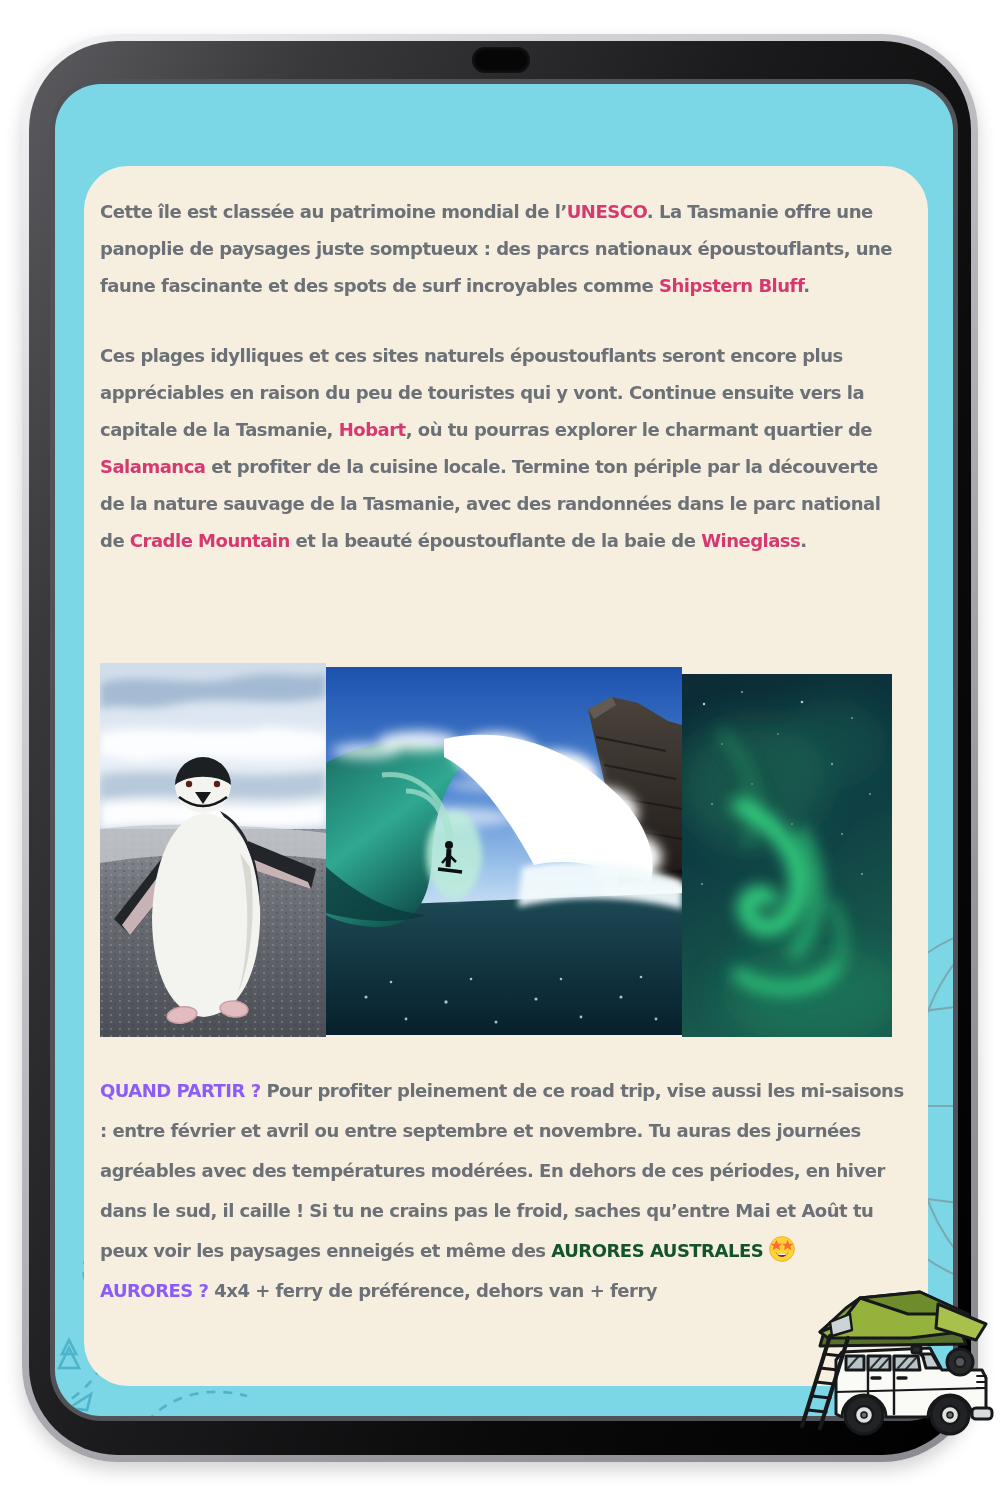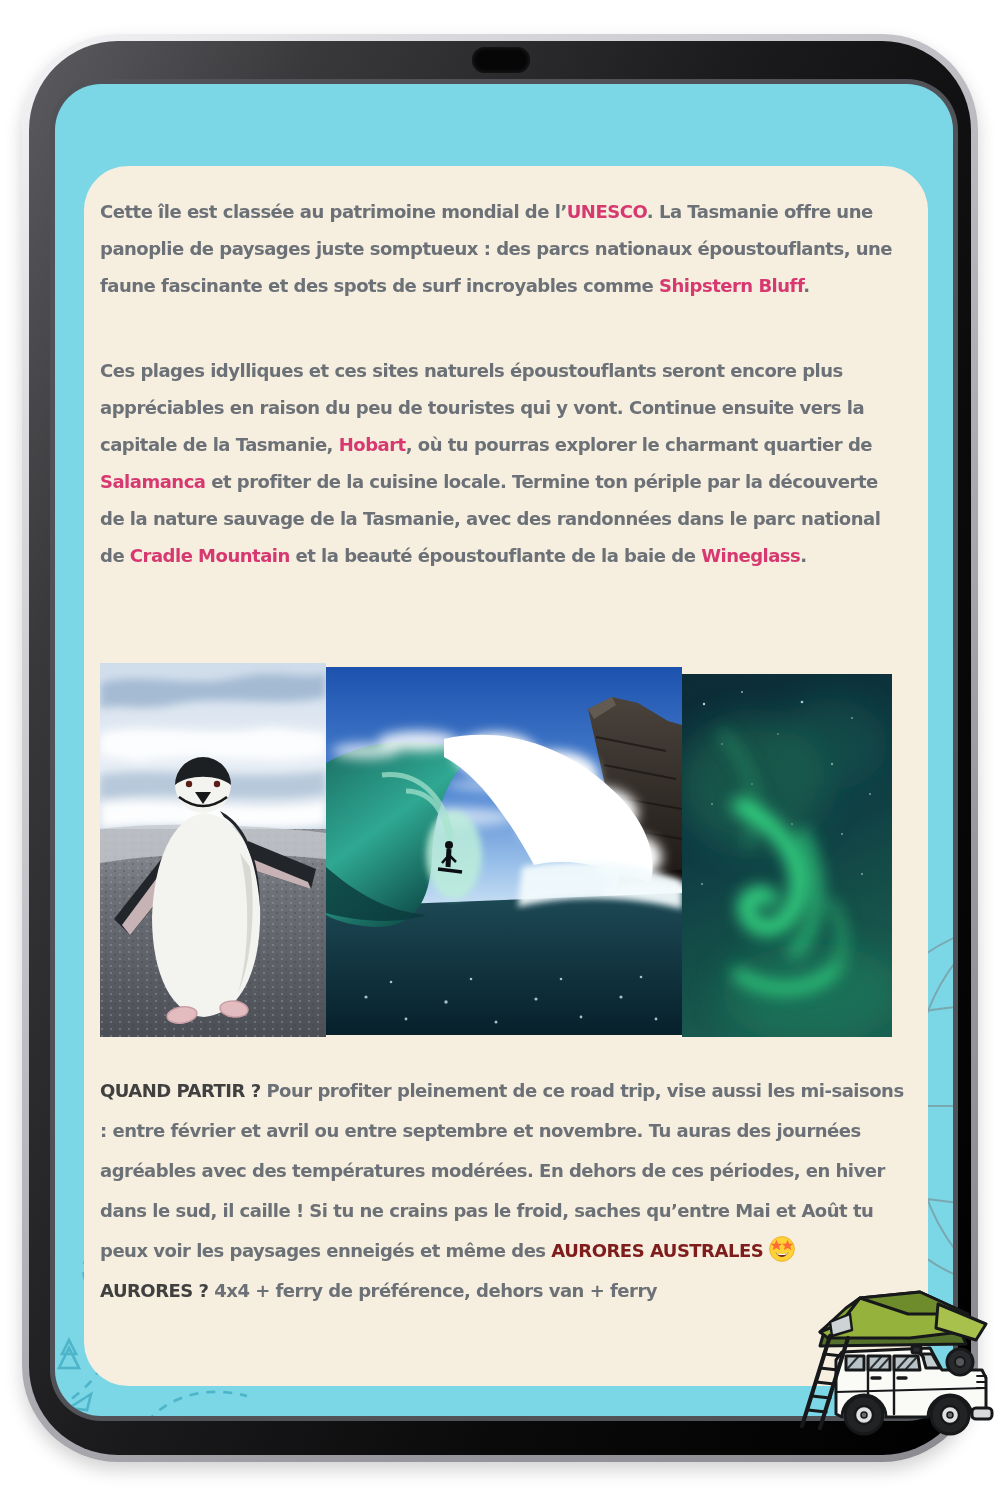--- a/index.html
+++ b/index.html
@@ -23,24 +23,24 @@
   .map-doodle-r{right:-8px;bottom:0px;}
 
   
   .card{left:29px;top:82px;width:844px;height:1220px;border-radius:44px;background:#f6eedf;}
 
   
   .textblock{color:#6b7177;font-weight:bold;font-size:18px;line-height:37px;letter-spacing:-0.5px;}
   .text-top{left:16px;right:22px;top:27px;}
   .text-bottom{left:16px;right:20px;top:905px;line-height:40px;}
   .para{margin:0;}
-  .para + .para{margin-top:48px;}
+  .para + .para{margin-top:33px;}
   .hl-pink{color:#d6386f;}
-  .hl-yellow{color:#404040;}
-  .hl-green{color:#7f1d1d;}
+  .hl-yellow{color:#8b5cf6;}
+  .hl-green{color:#14532d;}
   .emoji-svg{vertical-align:-5px;}
 
   
   .photos{left:16px;top:497px;width:792px;height:374px;}
   .photo{position:absolute;overflow:hidden;}
   .photo-penguin{left:0;top:0;width:226px;height:374px;}
   .photo-wave{left:226px;top:4px;width:356px;height:368px;}
   .photo-aurora{left:582px;top:11px;width:210px;height:363px;}
   .photo svg{display:block;}
 

